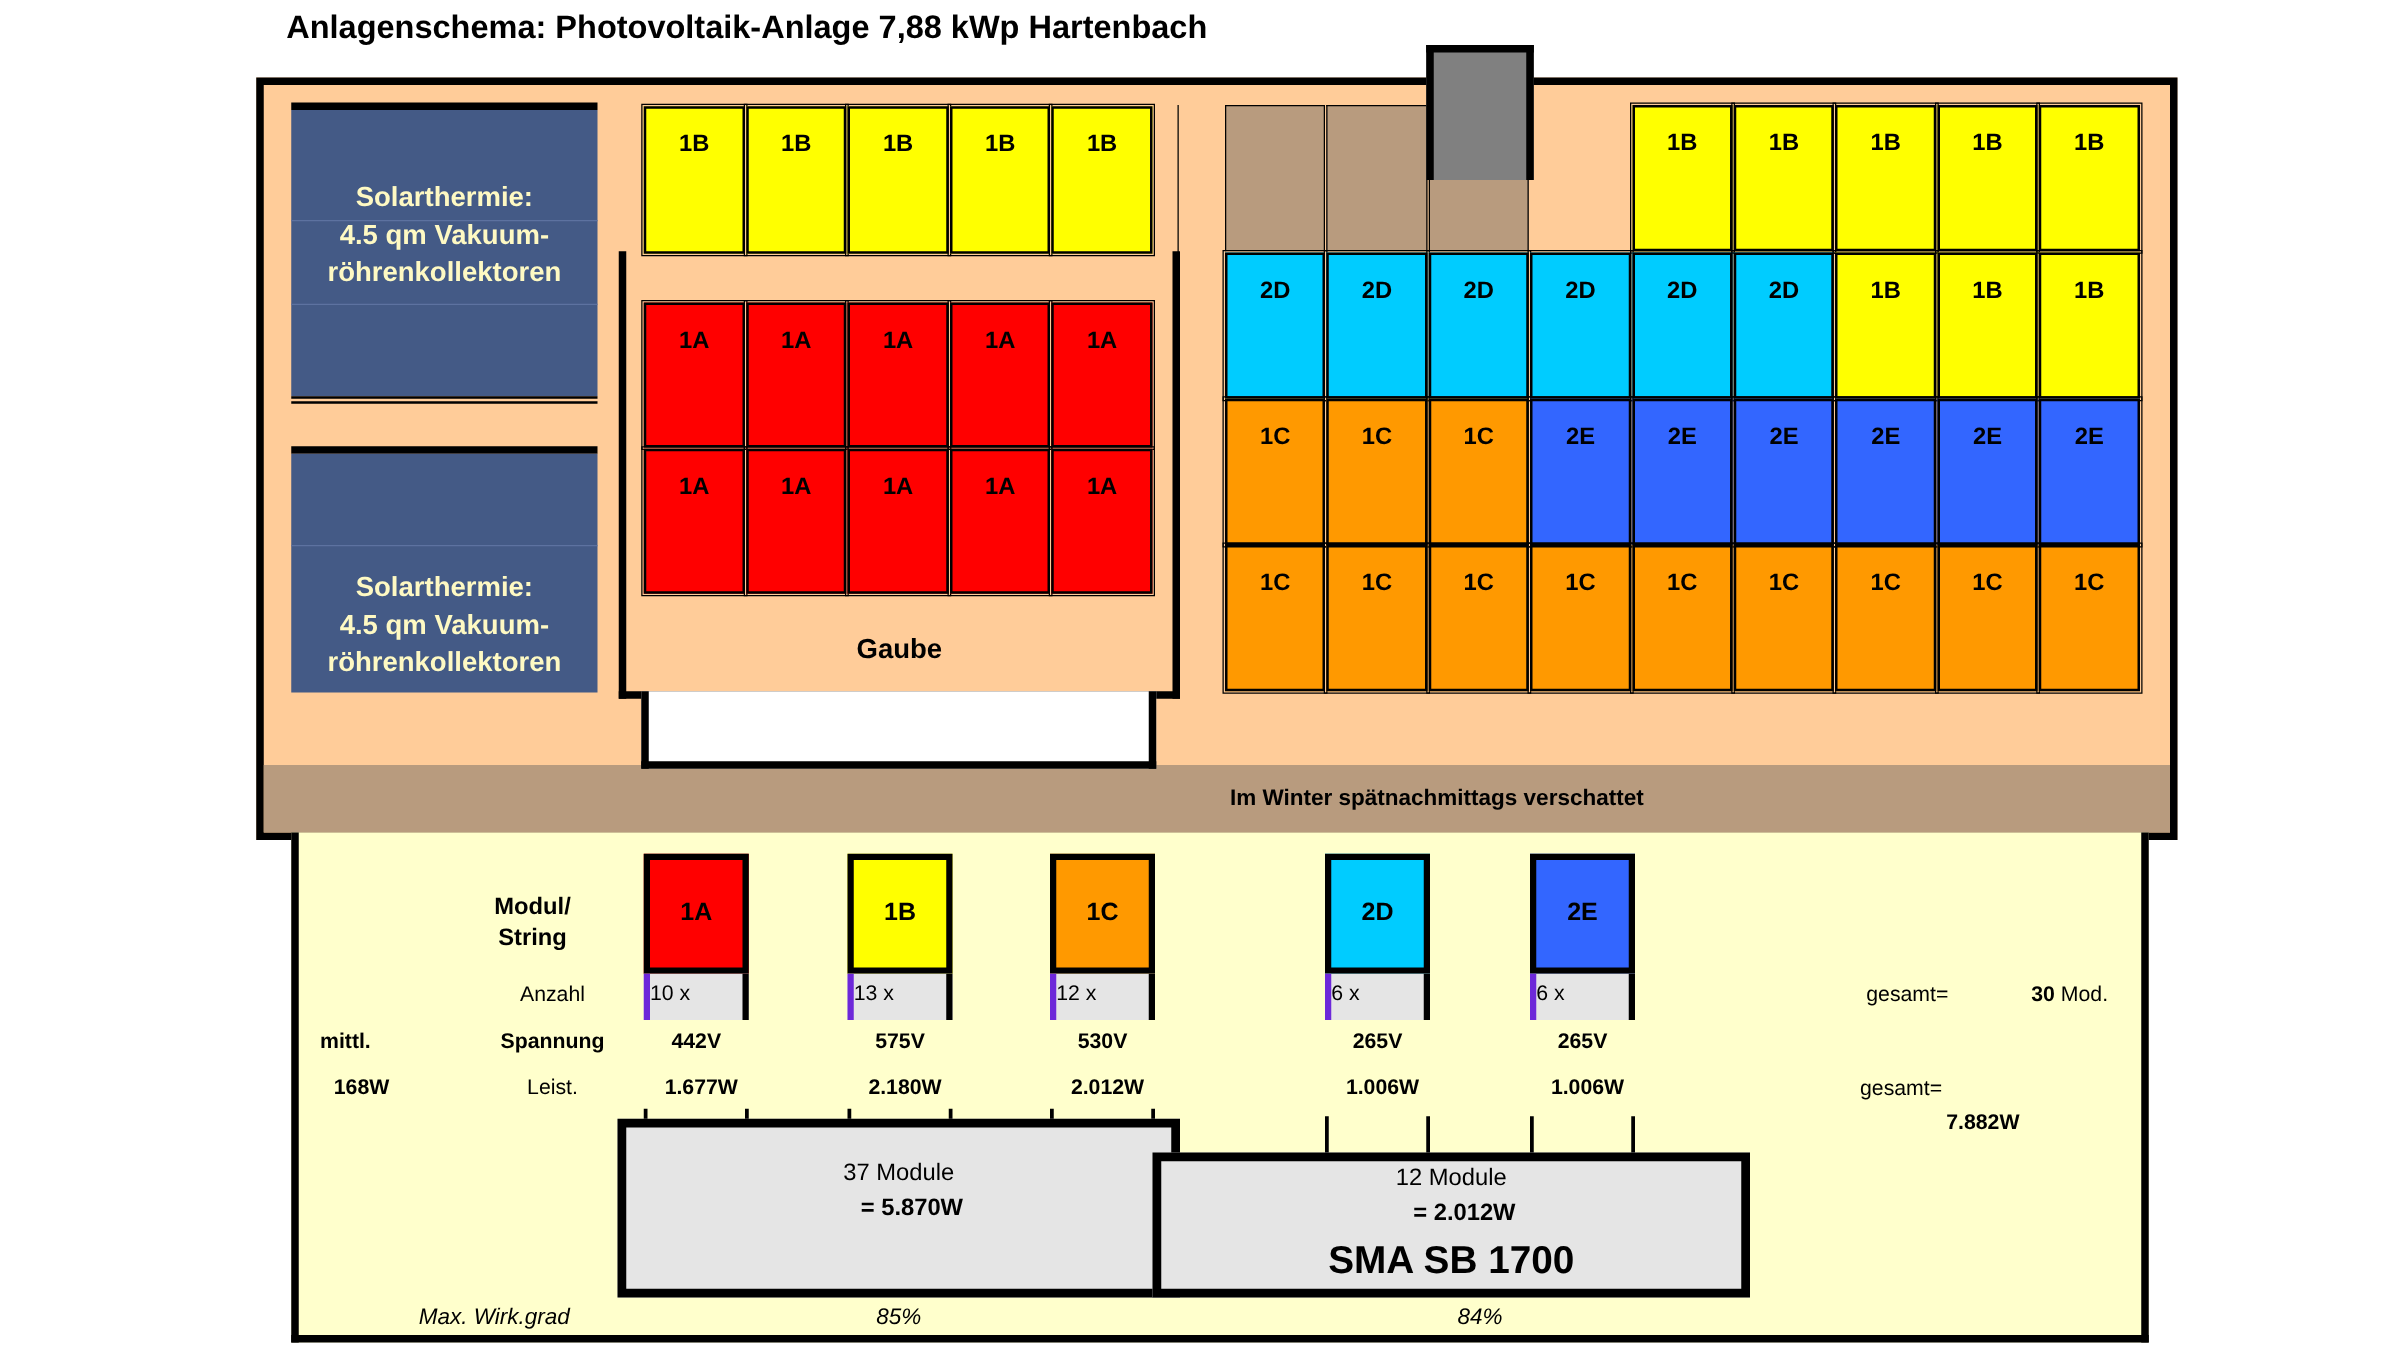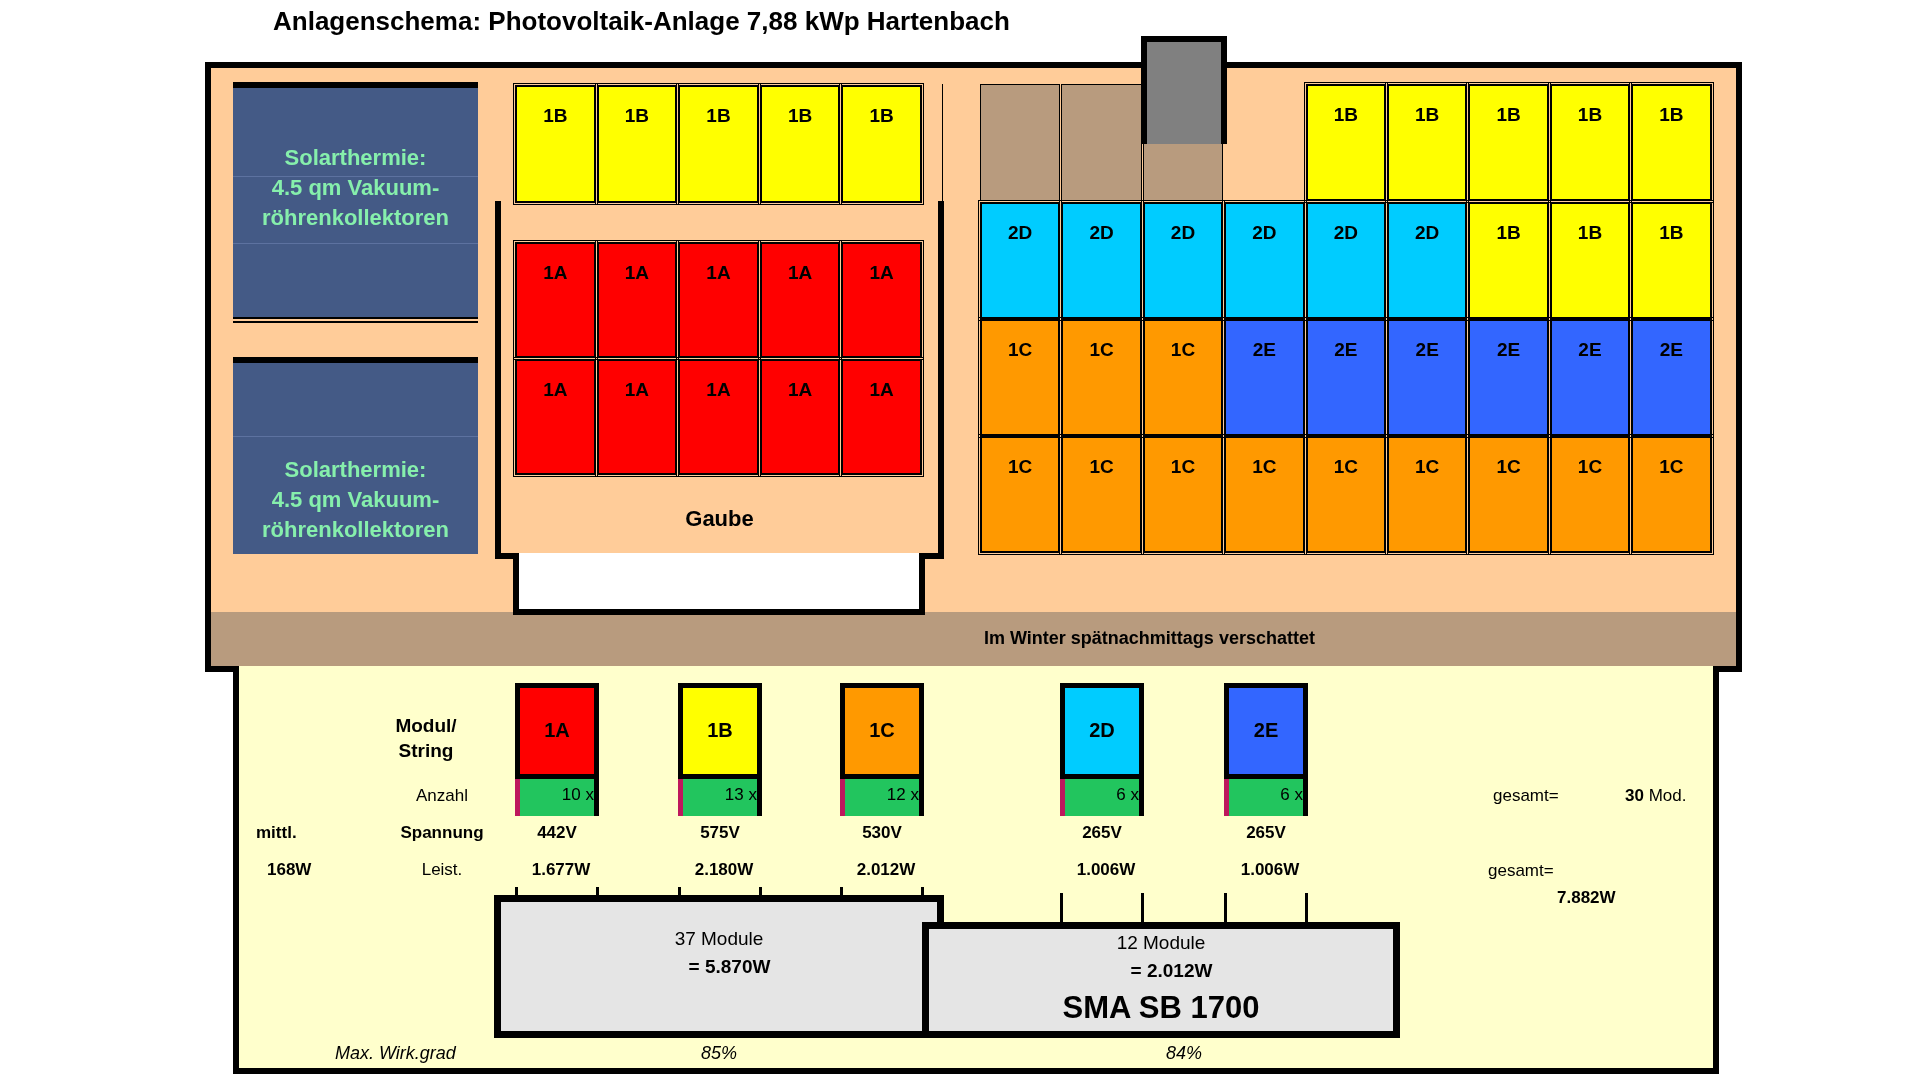--- a/index.html
+++ b/index.html
@@ -1,27 +1,27 @@
 <!DOCTYPE html>
 <html><head>
 <meta charset="utf-8">
 <style>
   html, body { margin:0; padding:0; background:#ffffff; }
   body { width:1920px; height:1080px; position:relative; overflow:hidden;
          font-family:"Liberation Sans", sans-serif; color:#000; }
   .abs { position:absolute; box-sizing:border-box; }
-  .title { left:229px; top:6px; font-size:26px; font-weight:bold; white-space:nowrap;margin-left:44px; }
+  .title { left:229px; top:6px; font-size:26px; font-weight:bold; white-space:nowrap; }
 
   
   .roof { left:205px; top:62px; width:1537px; height:610px; background:#ffcc99; border:6px solid #000; }
   .shadow-band { left:211px; top:612px; width:1525px; height:54px; background:#b89b7e; }
   .shadow-text { left:984px; top:628px; font-size:18px; font-weight:bold; white-space:nowrap; }
 
   
-  .thermal { background:#445a86; color:#86efac; text-align:center; font-weight:bold; font-size:22px; line-height:30px;text-decoration:underline; }
+  .thermal { background:#445a86; color:#fef9c3; text-align:center; font-weight:bold; font-size:22px; line-height:30px;text-decoration:underline; }
   .thermal .seam { position:absolute; left:0; right:0; height:1px; background:#5d72a0; }
   .thermal-text { position:absolute; left:0; right:0; }
 
   
   .mod { position:absolute; box-sizing:border-box; border:2px solid #000; outline:1px solid #000; outline-offset:1px;
          text-align:center; font-weight:bold; font-size:19px; padding-top:18px; }
   .c-1A { background:#ff0000; }
   .c-1B { background:#ffff00; }
   .c-1C { background:#ff9900; }
   .c-2D { background:#00ccff; }
@@ -31,21 +31,21 @@
   .gaube { left:495px; top:201px; width:449px; height:358px; border:6px solid #000; border-top:none; }
   .gaube-label { left:495px; top:506px; width:449px; text-align:center; font-size:22px; font-weight:bold; }
   .gaube-front { left:513px; top:553px; width:412px; height:62px; background:#fff; border:6px solid #000; border-top:none; }
   .thin-line { width:1px; background:#000; }
 
   .chimney { left:1141px; top:36px; width:86px; height:108px; background:#808080; border:6px solid #000; border-bottom:none; }
 
   
   .panel { left:233px; top:666px; width:1486px; height:408px; background:#ffffcc; border:6px solid #000; border-top:none; }
   .leg-box { position:absolute; box-sizing:border-box; border:5px solid #000; text-align:center; font-weight:bold; font-size:20px; line-height:84px; }
-  .leg-stem { position:absolute; box-sizing:border-box; border-left:5px solid #be185d; border-right:5px solid #000; text-align:right; font-size:17px; padding-top:6px; background:#22c55e; }
+  .leg-stem { position:absolute; box-sizing:border-box; border-left:5px solid #6d28d9; border-right:5px solid #000; text-align:left; font-size:17px; padding-top:6px; background:#e5e5e5; }
   .lbl { position:absolute; font-size:17px; white-space:nowrap; }
   .bold { font-weight:bold; }
   .center { text-align:center; }
   .tick { position:absolute; width:3px; background:#000; }
 
   .inv { position:absolute; box-sizing:border-box; background:#e5e5e5; border:7px solid #000; text-align:center; }
   .inv .l1 { font-size:19px; margin-top:26px; }
   .inv .l2 { font-size:19px; font-weight:bold; margin-top:6px;padding-left:21px; }
   .inv .l3 { font-size:31px; font-weight:bold; margin-top:10px; }
   .italic { font-style:italic; }

